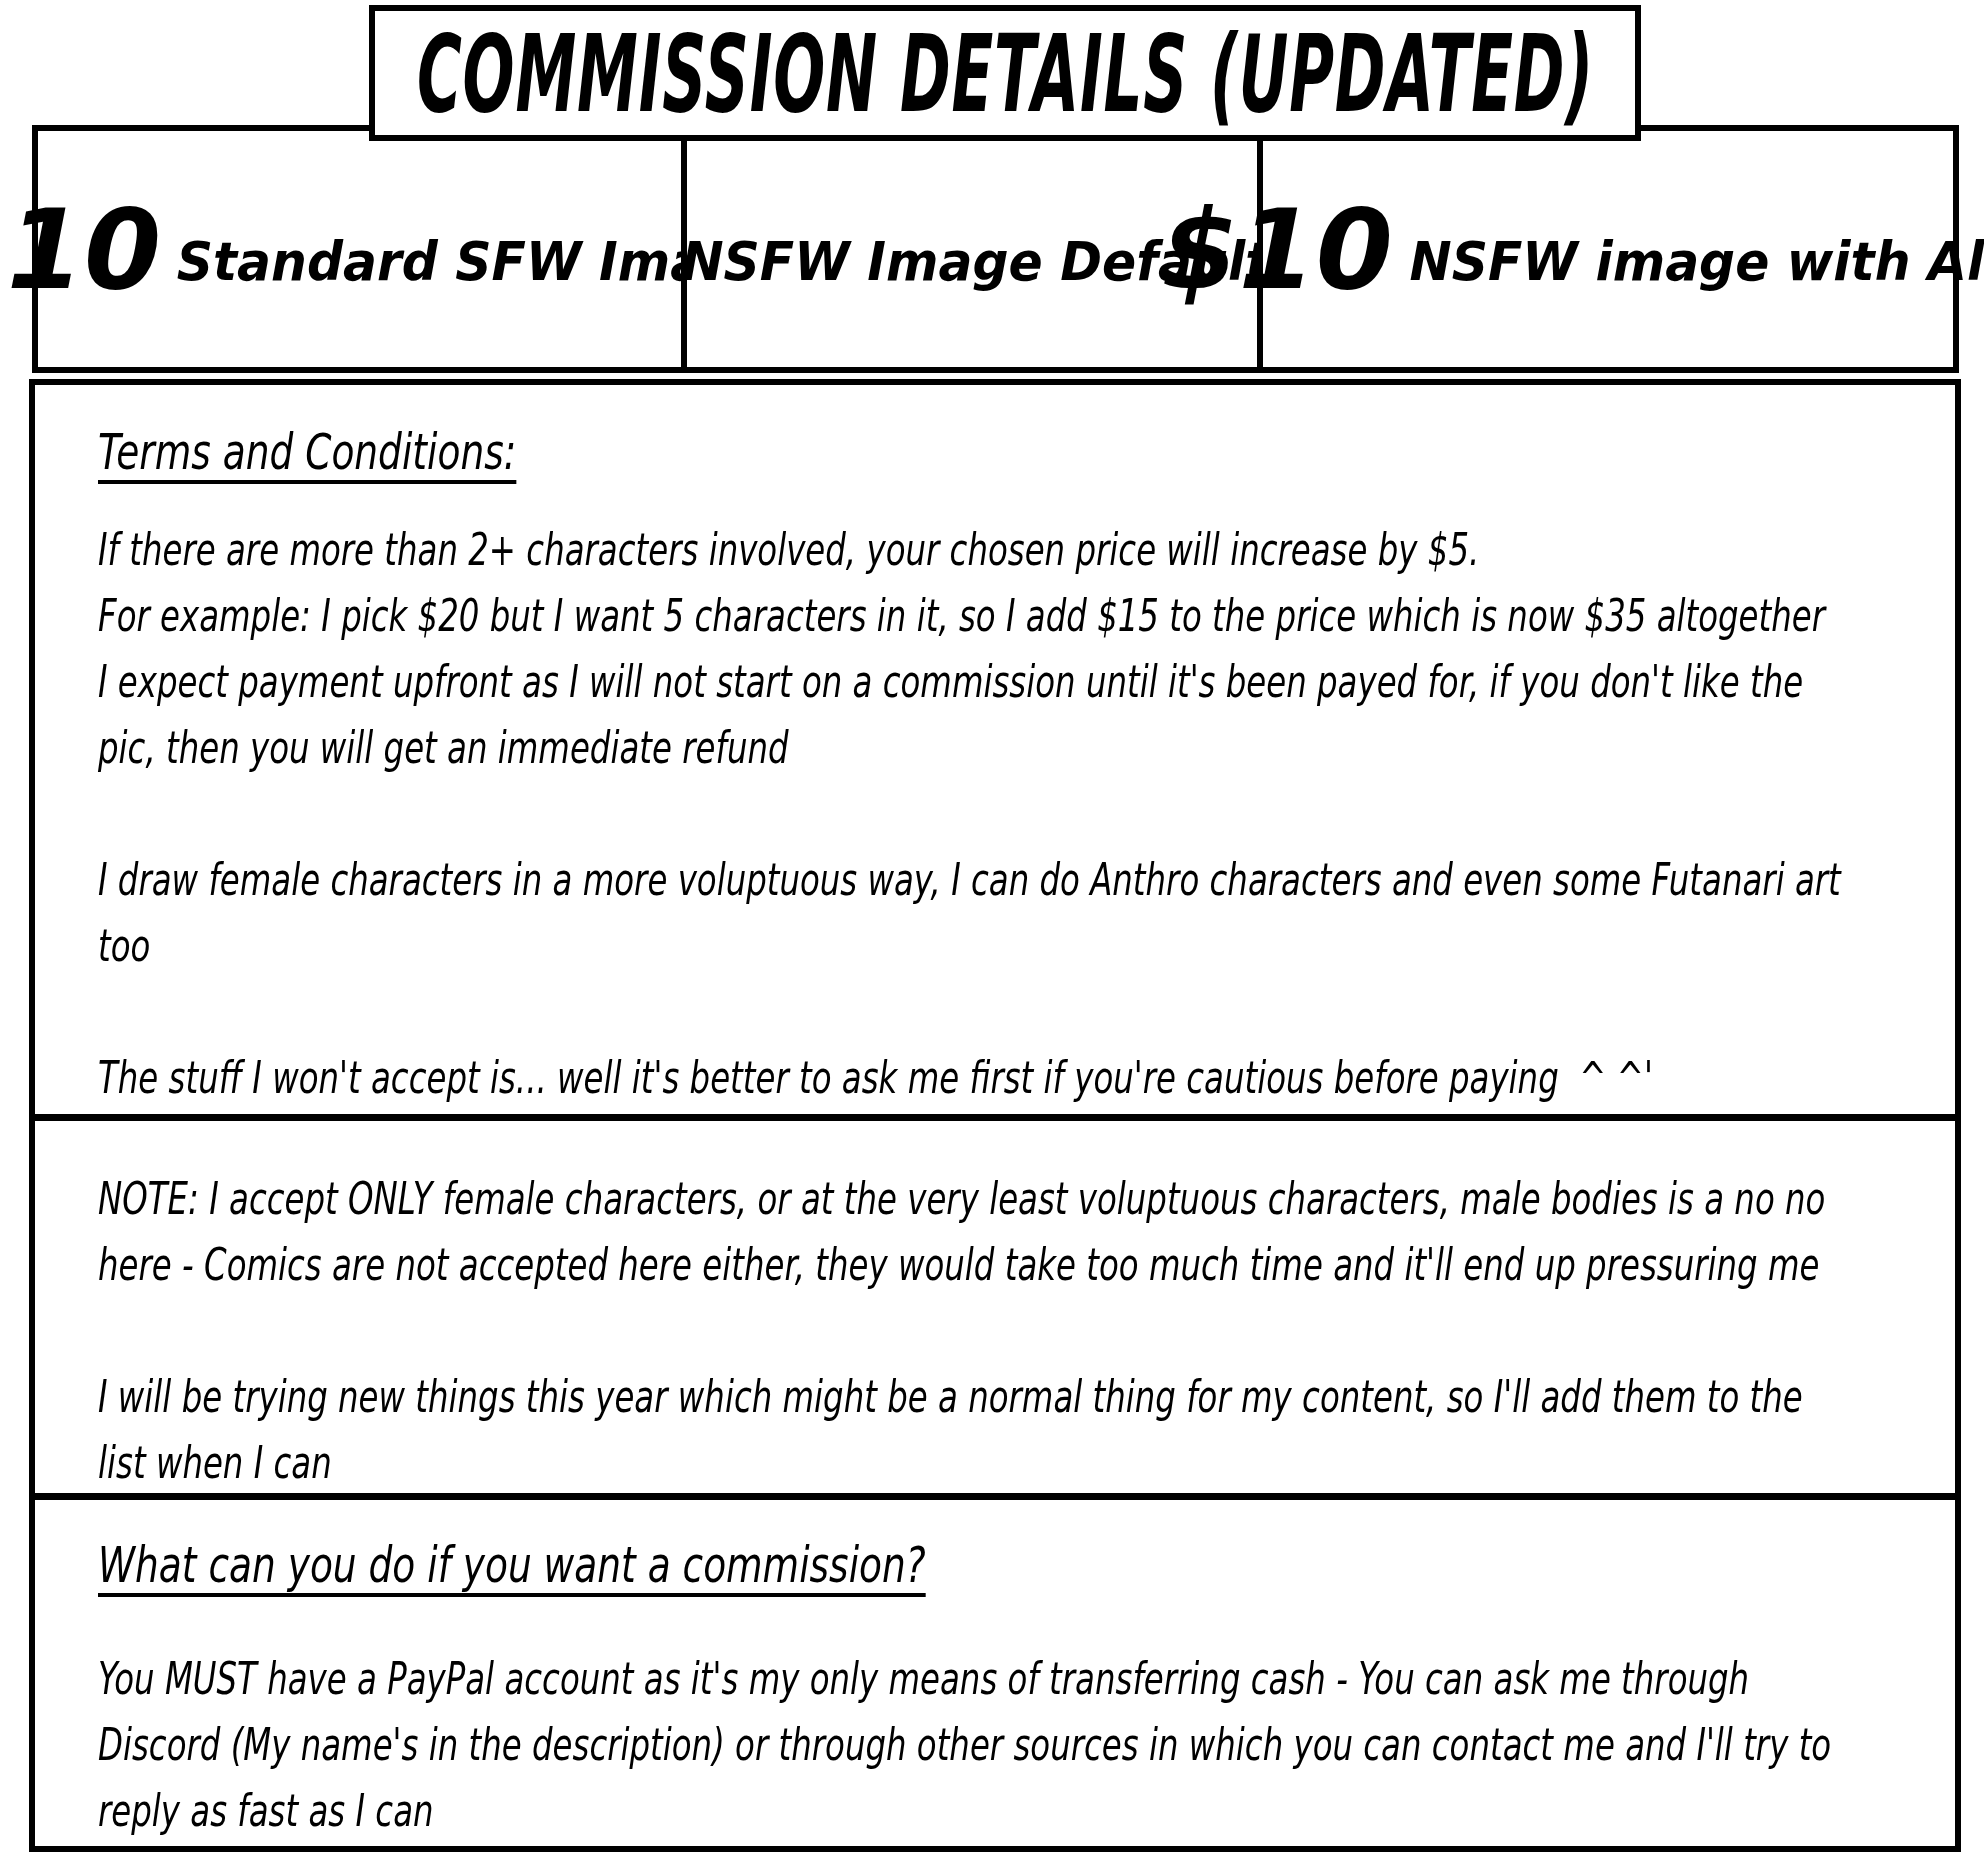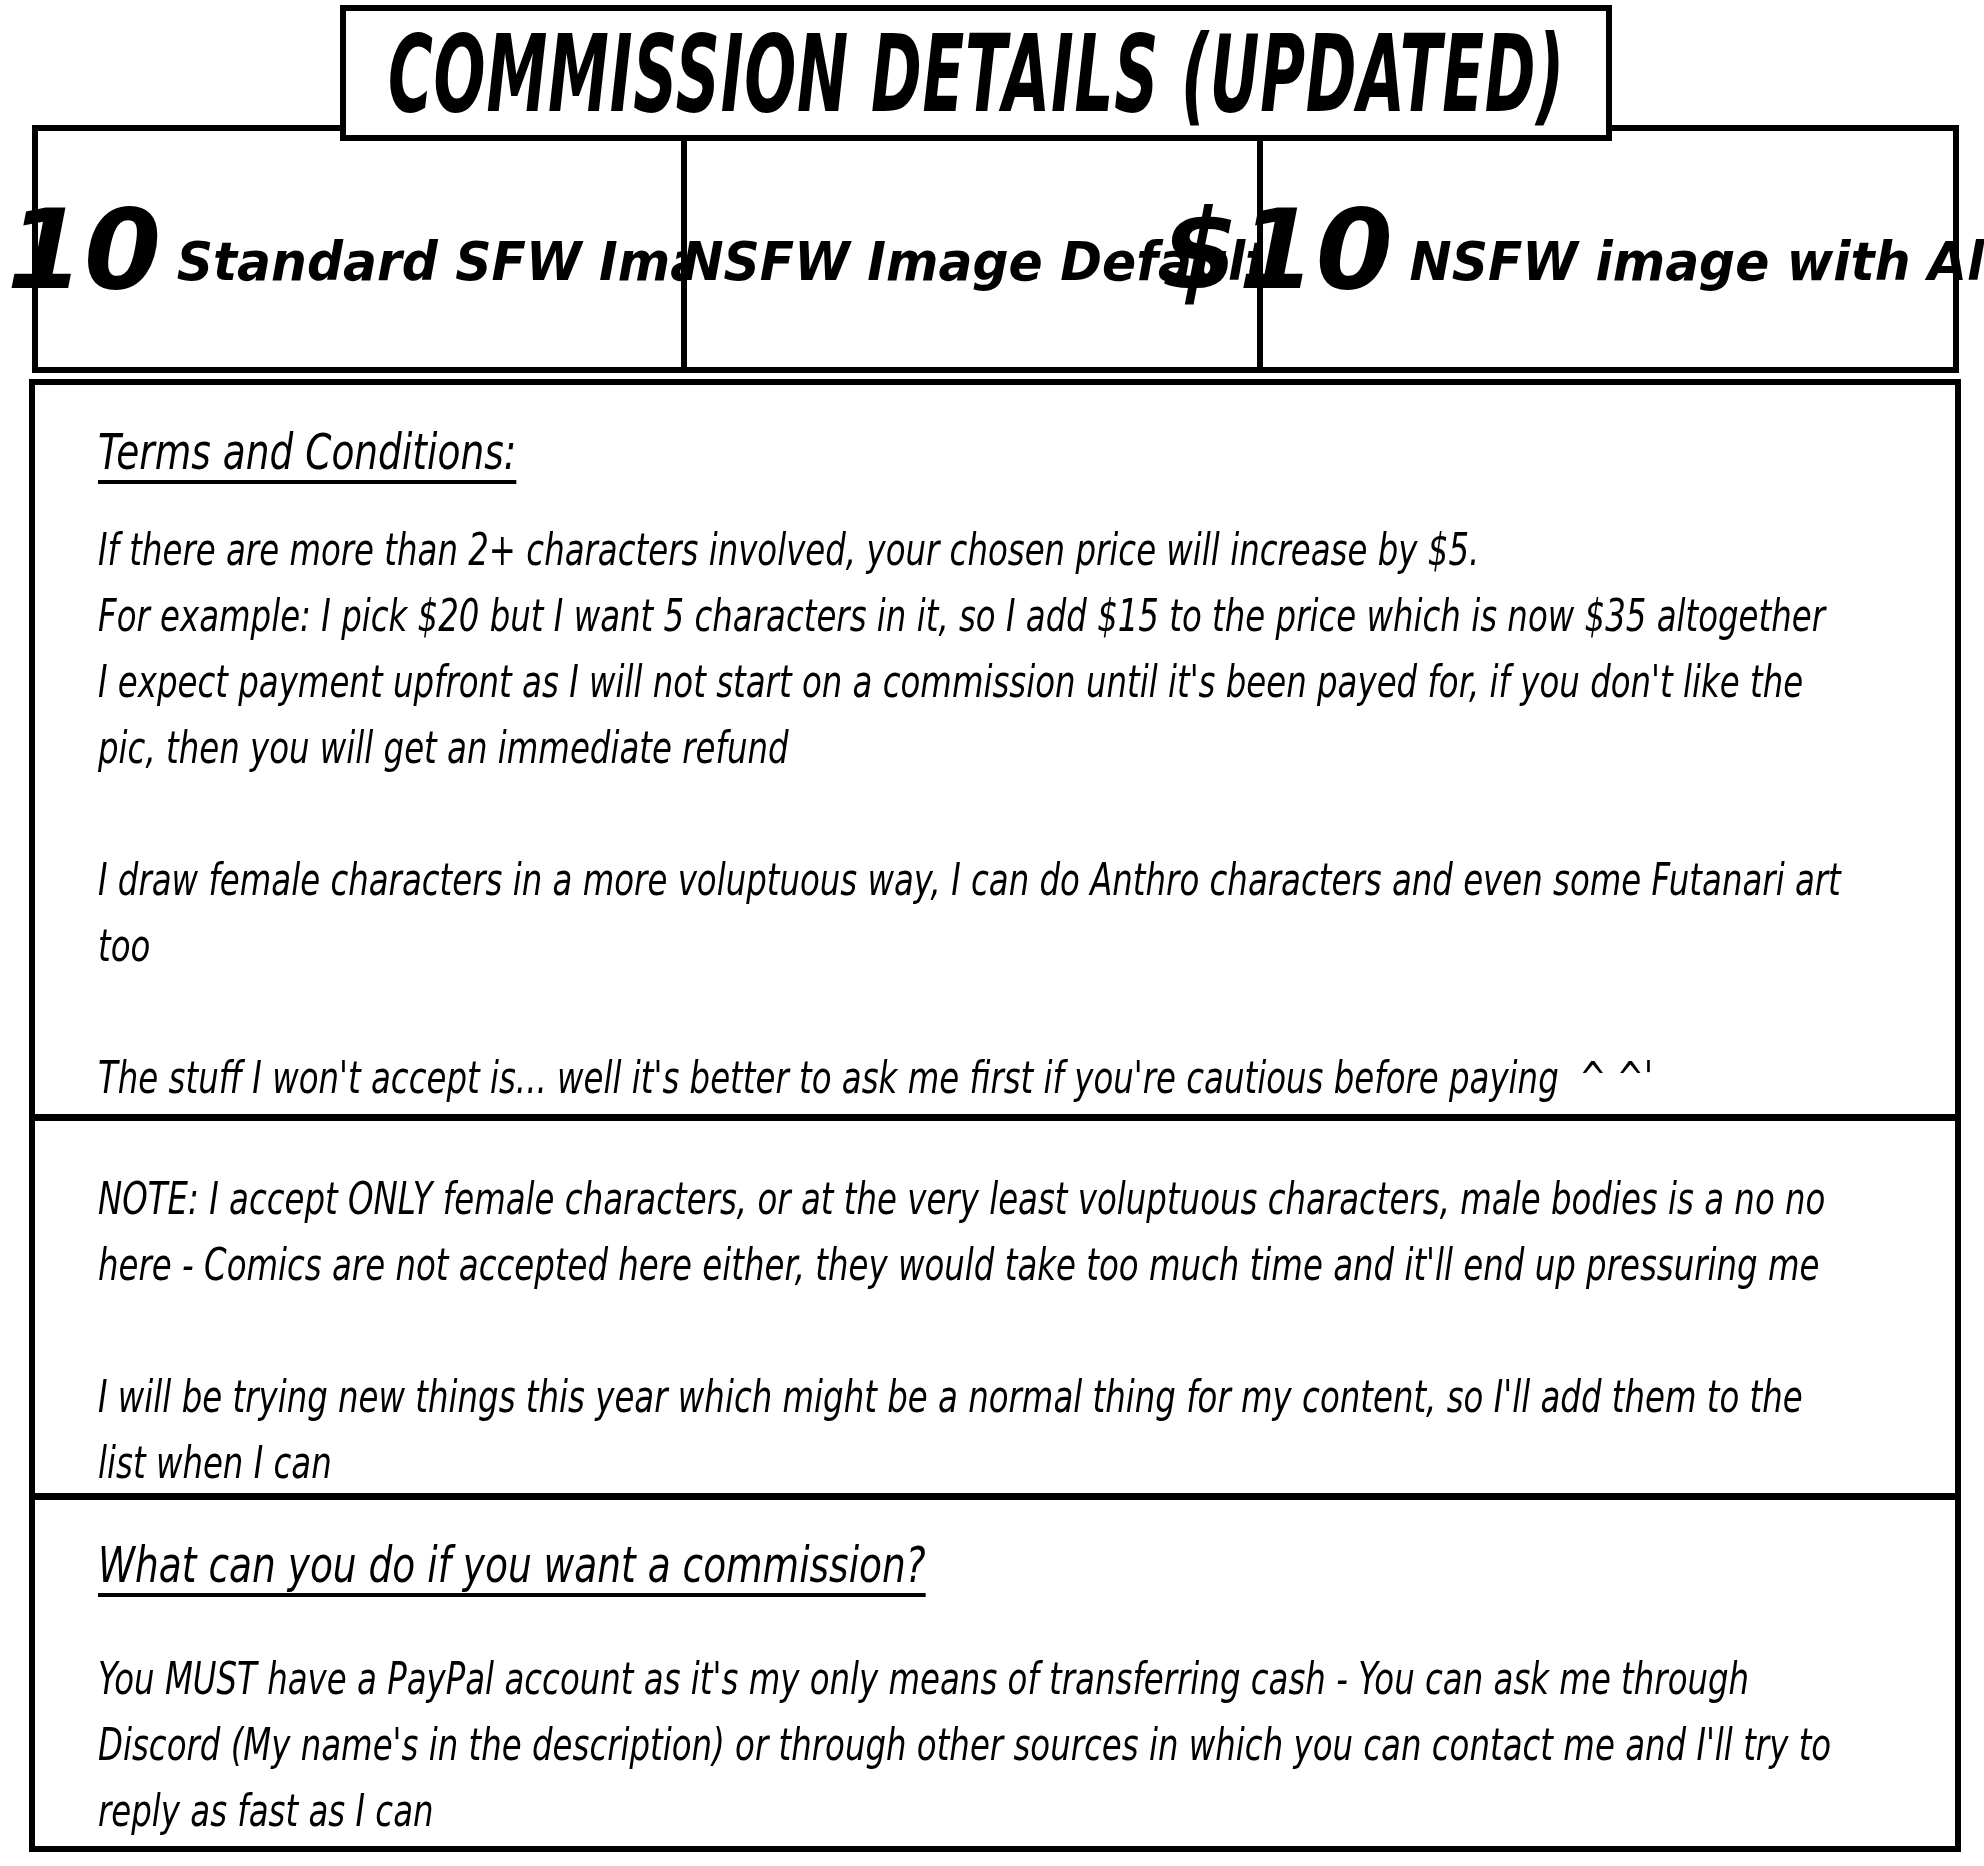--- a/index.html
+++ b/index.html
@@ -17,21 +17,21 @@
     overflow: hidden;
   }
   .box {
     position: absolute;
     box-sizing: border-box;
     border: 6.9px solid #000000;
     background: #ffffff;
   }
   
   .title-box {
-    left: 340px; top: 5.3px; width: 1272px; height: 136px;
+    left: 369px; top: 5.3px; width: 1272px; height: 136px;
     display: flex; align-items: center; justify-content: center;
     z-index: 3;
   }
   .title-text {
     font-size: 90px;
     font-weight: bold;
     white-space: nowrap;
     transform: scale(0.68, 1.18);
     letter-spacing: 1.1px;
   }

